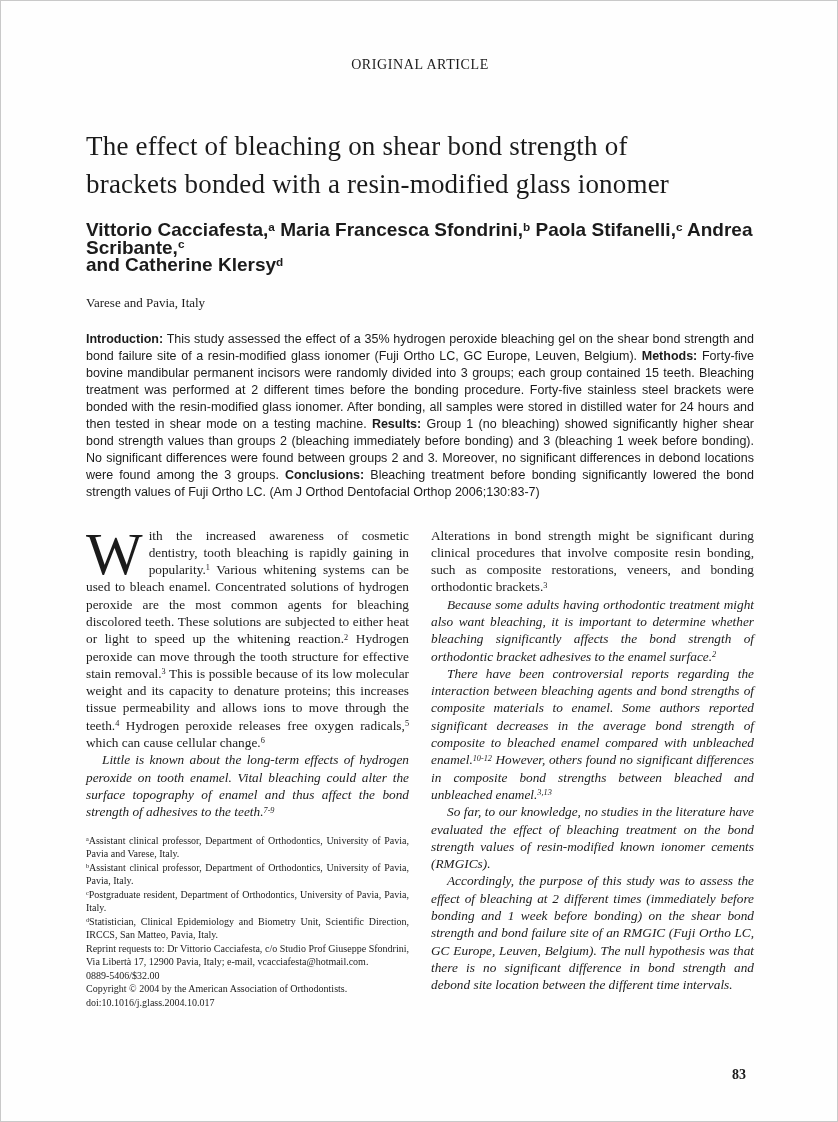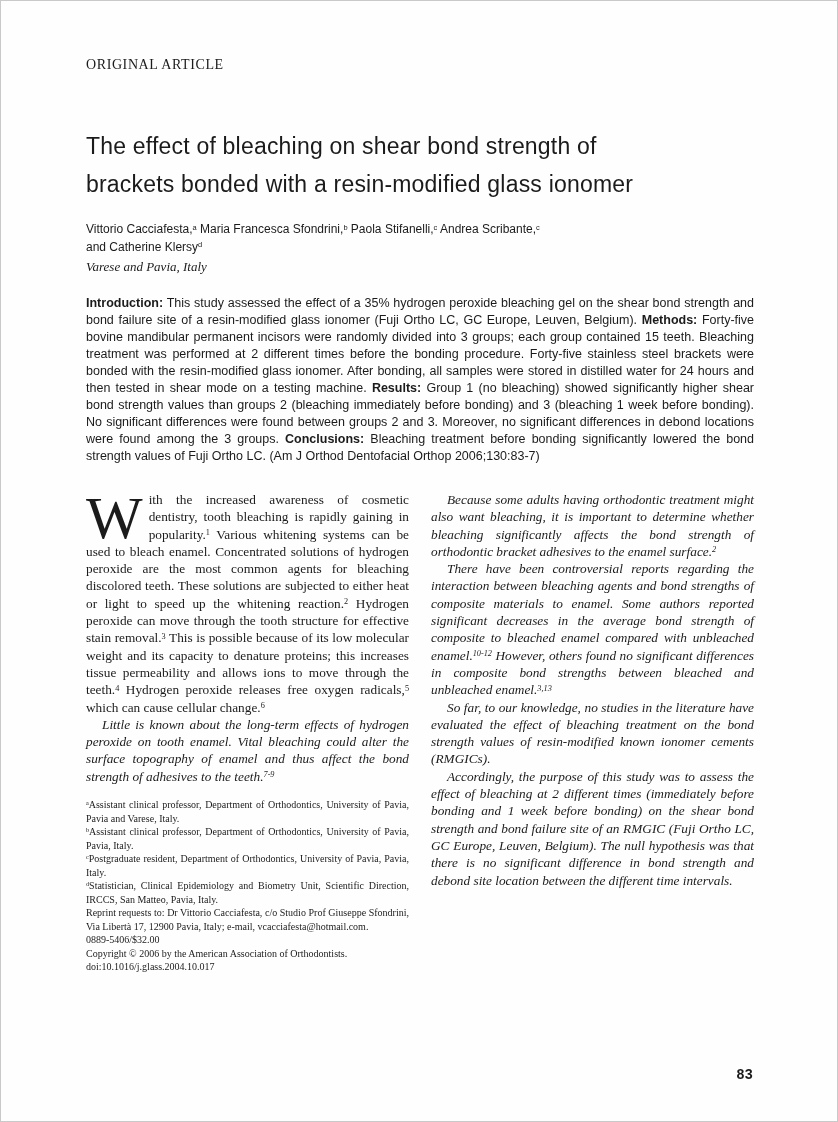--- a/index.html
+++ b/index.html
@@ -16,42 +16,42 @@
     color: #1b1b1b;
     font-family: "Liberation Serif", serif;
     overflow: hidden;
   }
 
   .article-type {
     font-size: 14px;
     letter-spacing: 0.6px;
     line-height: 16px;
     margin-bottom: 54px;
+    text-align: center;
   }
 
   .title {
-    font-family: Liberation Sans, sans-serif;
+    font-family: Liberation Serif, serif;
     font-weight: 400;
-    font-size: 23px;
+    font-size: 27px;
     line-height: 38px;
     margin: 0 0 18px 0;
     max-width: 600px;
     letter-spacing: 0.2px;
   }
 
   .authors {
     font-family: "Liberation Sans", sans-serif;
-    font-weight: normal;
-    font-size: 12px;
+    font-weight: bold;
+    font-size: 19px;
     line-height: 17.5px;
-    margin-bottom: 3px;
+    margin-bottom: 21px;
   }
 
   .affiliation {
-    font-style: italic;
     font-size: 13px;
     line-height: 16px;
     margin-bottom: 20px;
   }
 
   .abstract {
     font-family: "Liberation Sans", sans-serif;
     font-size: 12.5px;
     line-height: 17px;
     text-align: justify;
@@ -98,23 +98,23 @@
     line-height: 13.5px;
   }
 
   .footnotes .footnote {
     text-align: justify;
     margin: 0;
   }
 
   .page-number {
     position: absolute;
-    right: 84px;
+    right: 91px;
     top: 1066px;
-    font-family: Liberation Mono, monospace;
+    font-family: Liberation Serif, serif;
     font-weight: bold;
     font-size: 14px;
     margin-left: 24px;
   }
 </style>
 </head>
 <body>
 
 <div class="page">
 
@@ -134,26 +134,27 @@
       <p><span class="drop-cap">W</span><span>ith the increased awareness of cosmetic dentistry, tooth bleaching is rapidly gaining in popularity.<sup>1</sup> Various whitening systems can be used to bleach enamel. Concentrated solutions of hydrogen peroxide are the most common agents for bleaching discolored teeth. These solutions are subjected to either heat or light to speed up the whitening reaction.<sup>2</sup> Hydrogen peroxide can move through the tooth structure for effective stain removal.<sup>3</sup> This is possible because of its low molecular weight and its capacity to denature proteins; this increases tissue permeability and allows ions to move through the teeth.<sup>4</sup> Hydrogen peroxide releases free oxygen radicals,<sup>5</sup> which can cause cellular change.<sup>6</sup></span></p>
       <p class="indent">Little is known about the long-term effects of hydrogen peroxide on tooth enamel. Vital bleaching could alter the surface topography of enamel and thus affect the bond strength of adhesives to the teeth.<sup>7-9</sup></p>
 
       <div class="footnotes">
         <div class="footnote"><sup>a</sup>Assistant clinical professor, Department of Orthodontics, University of Pavia, Pavia and Varese, Italy.</div>
         <div class="footnote"><sup>b</sup>Assistant clinical professor, Department of Orthodontics, University of Pavia, Pavia, Italy.</div>
         <div class="footnote"><sup>c</sup>Postgraduate resident, Department of Orthodontics, University of Pavia, Pavia, Italy.</div>
         <div class="footnote"><sup>d</sup>Statistician, Clinical Epidemiology and Biometry Unit, Scientific Direction, IRCCS, San Matteo, Pavia, Italy.</div>
         <div class="footnote">Reprint requests to: Dr Vittorio Cacciafesta, c/o Studio Prof Giuseppe Sfondrini, Via Libertà 17, 12900 Pavia, Italy; e-mail, vcacciafesta@hotmail.com.</div>
         <div class="footnote">0889-5406/$32.00</div>
-        <div class="footnote">Copyright © 2006 by the American Association of Orthodontists.</div>
+        <div class="footnote">Copyright © 2004 by the American Association of Orthodontists.</div>
         <div class="footnote">doi:10.1016/j.glass.2004.10.017</div>
       </div>
     </div>
 
     <div class="col">
+      <p>Alterations in bond strength might be significant during clinical procedures that involve composite resin bonding, such as composite restorations, veneers, and bonding orthodontic brackets.<sup>3</sup></p>
       <p class="indent">Because some adults having orthodontic treatment might also want bleaching, it is important to determine whether bleaching significantly affects the bond strength of orthodontic bracket adhesives to the enamel surface.<sup>2</sup></p>
       <p class="indent">There have been controversial reports regarding the interaction between bleaching agents and bond strengths of composite materials to enamel. Some authors reported significant decreases in the average bond strength of composite to bleached enamel compared with unbleached enamel.<sup>10-12</sup> However, others found no significant differences in composite bond strengths between bleached and unbleached enamel.<sup>3,13</sup></p>
       <p class="indent">So far, to our knowledge, no studies in the literature have evaluated the effect of bleaching treatment on the bond strength values of resin-modified known ionomer cements (RMGICs).</p>
       <p class="indent">Accordingly, the purpose of this study was to assess the effect of bleaching at 2 different times (immediately before bonding and 1 week before bonding) on the shear bond strength and bond failure site of an RMGIC (Fuji Ortho LC, GC Europe, Leuven, Belgium). The null hypothesis was that there is no significant difference in bond strength and debond site location between the different time intervals.</p>
     </div>
 
   </div>
 
   <div class="page-number">83</div>
 

